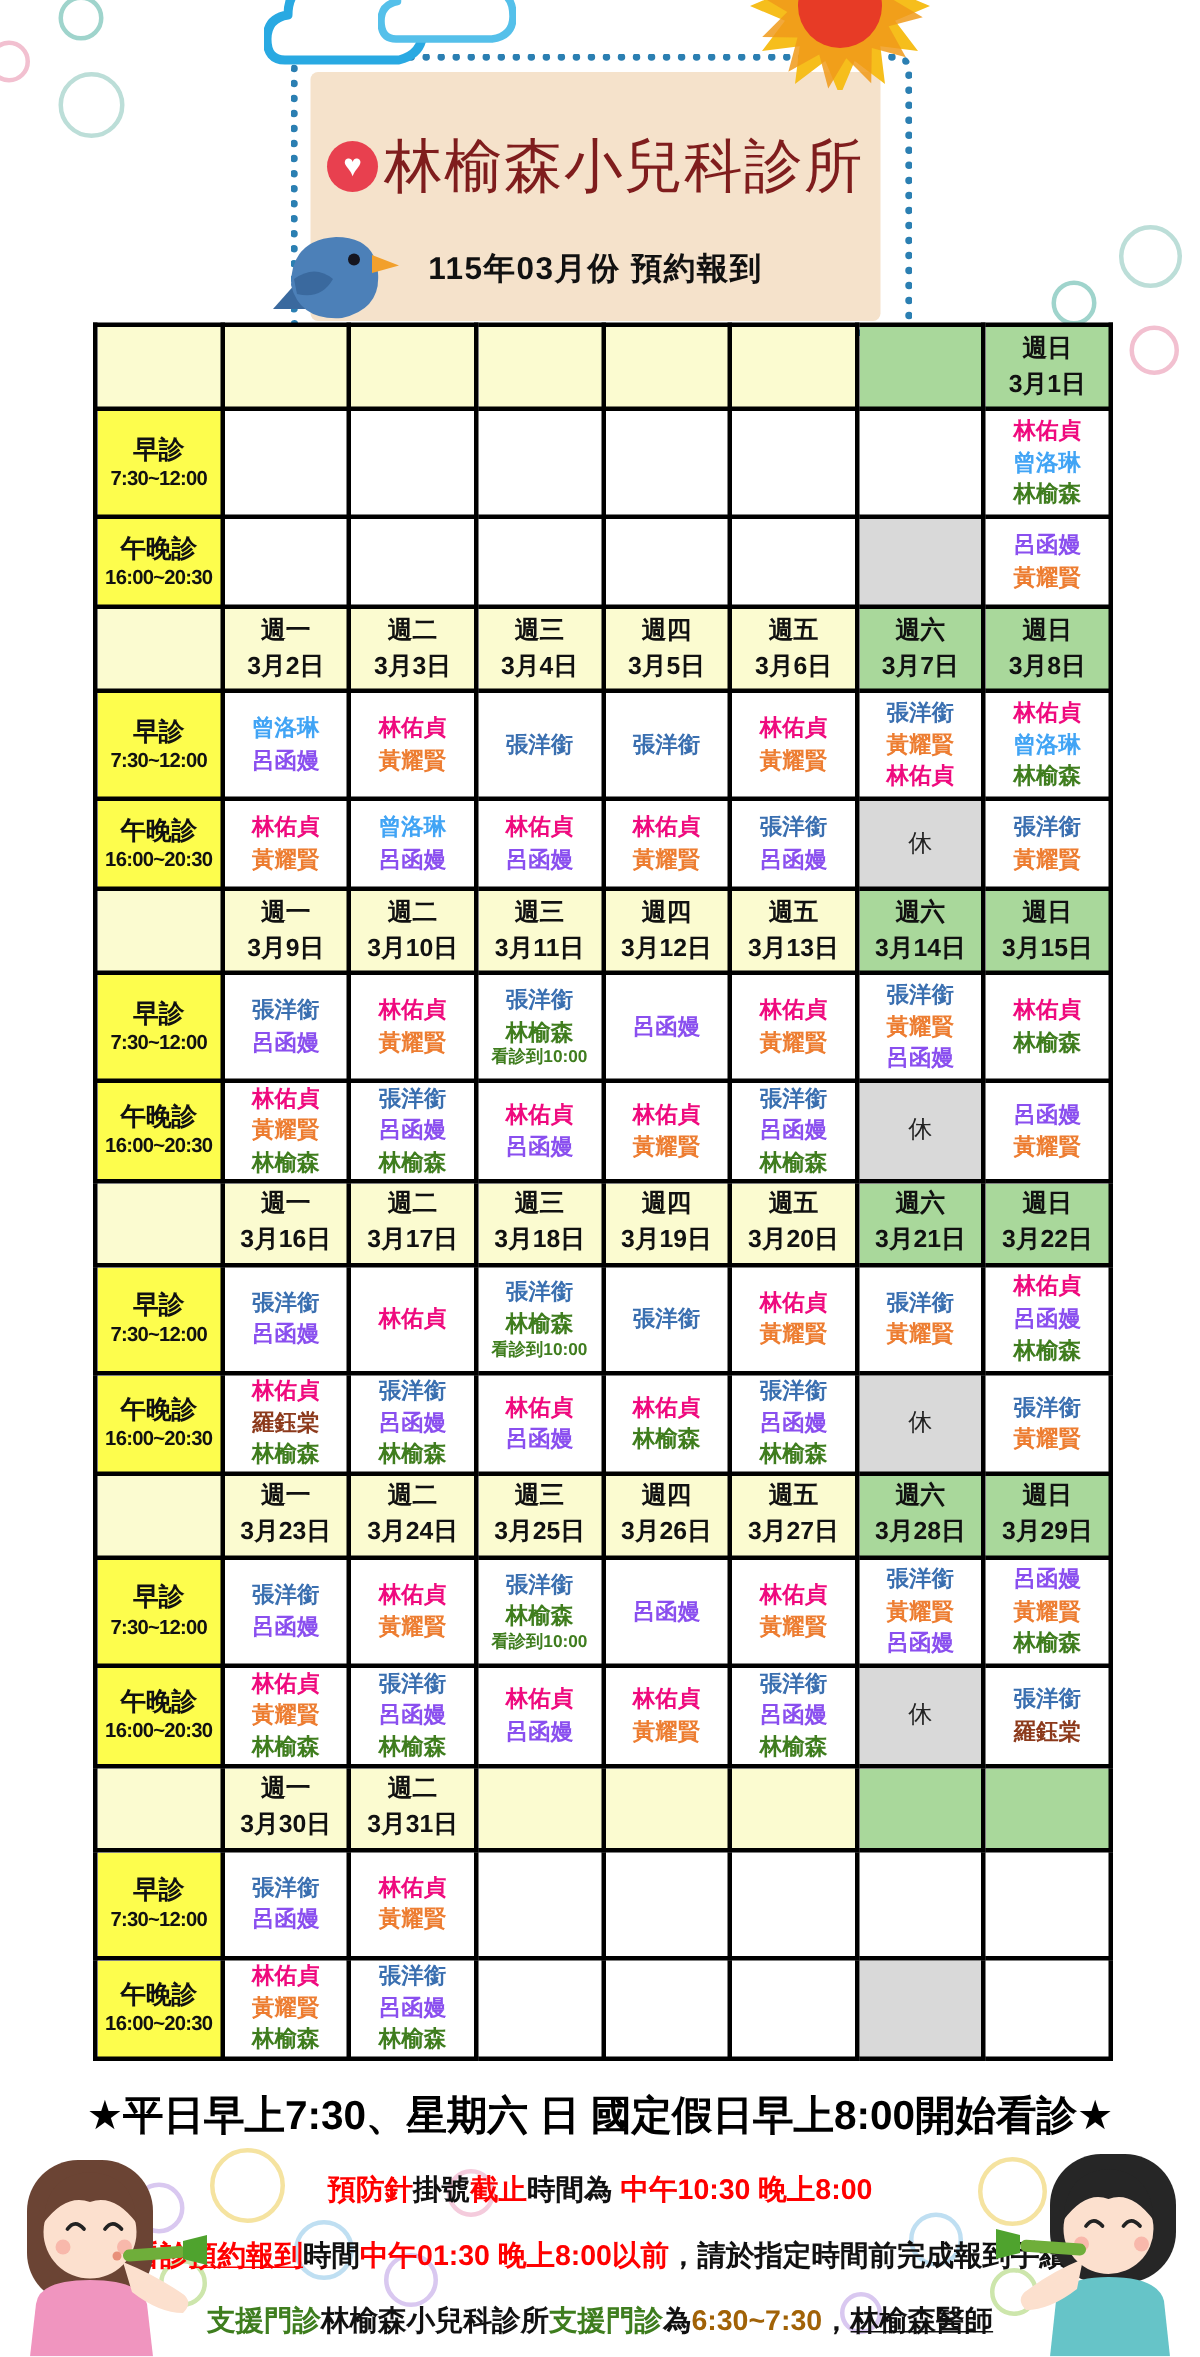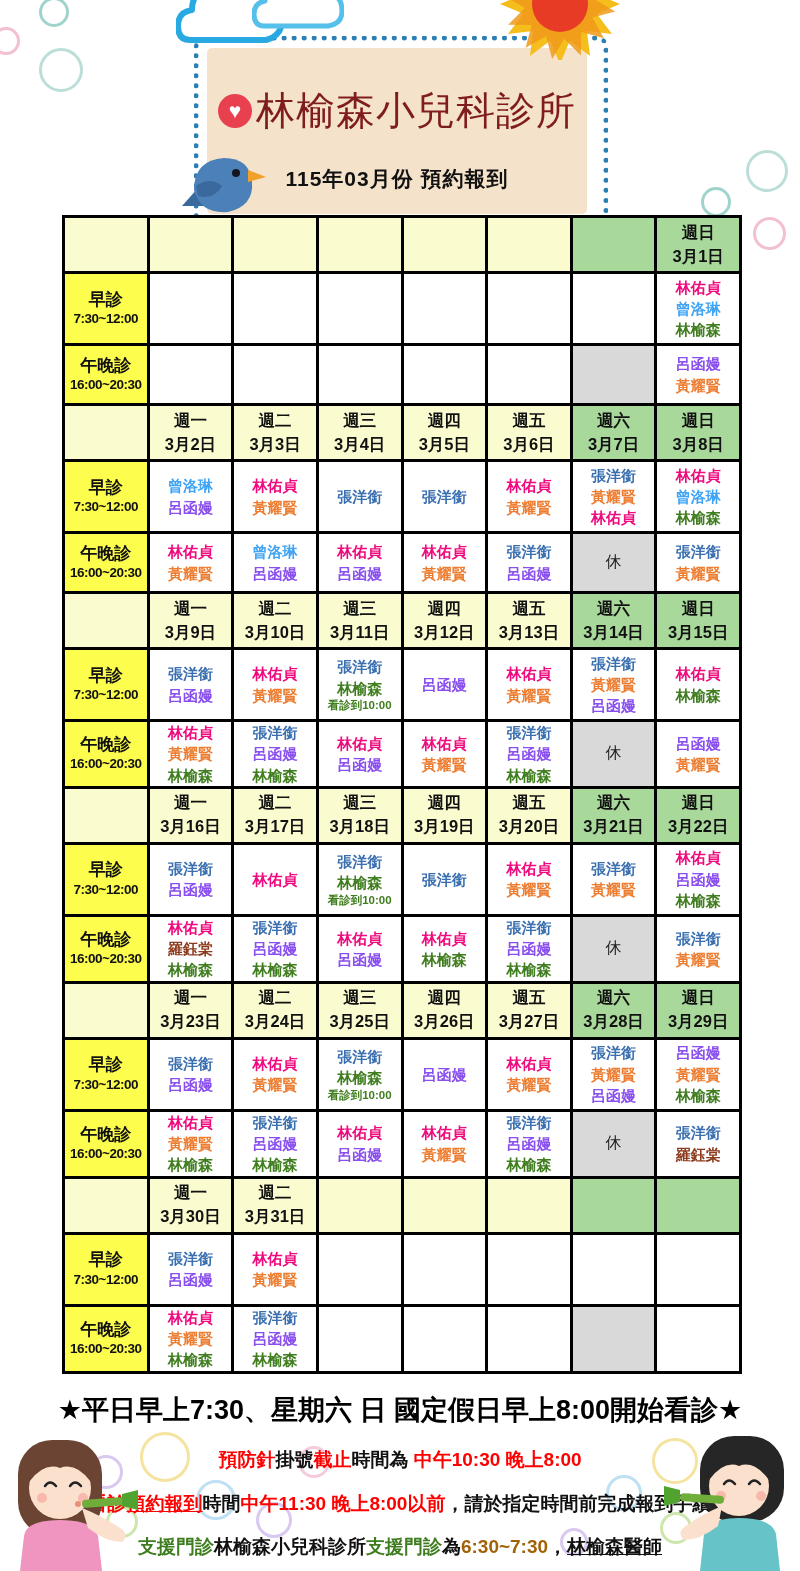--- a/index.html
+++ b/index.html
@@ -604,21 +604,21 @@
         <td class="cell"></td>
         <td class="cell"></td>
         <td class="cell grey"></td>
         <td class="cell"></td>
       </tr>
     </tbody>
 </table>
 
 <div class="abs foot1">★平日早上7:30、星期六 日 國定假日早上8:00開始看診★</div>
 <div class="abs footline foot2"><span style="color: rgb(255, 0, 0);">預防針</span><span style="color: rgb(17, 17, 17);">掛號</span><span style="color: rgb(255, 0, 0);">截止</span><span style="color: rgb(17, 17, 17);">時間為 </span><span style="color: rgb(255, 0, 0);">中午10:30 晚上8:00</span></div>
-<div class="abs footline foot3"><span style="color: rgb(255, 0, 0);">看診</span><span class="u" style="color: rgb(255, 0, 0);">預約報到</span><span style="color: rgb(17, 17, 17);">時間</span><span style="color: rgb(255, 0, 0);">中午11:30 晚上8:00以前</span><span style="color: rgb(17, 17, 17);">，請於指定時間前完成報到手續</span></div>
+<div class="abs footline foot3"><span style="color: rgb(255, 0, 0);">看診</span><span class="u" style="color: rgb(255, 0, 0);">預約報到</span><span style="color: rgb(17, 17, 17);">時間</span><span style="color: rgb(255, 0, 0);">中午01:30 晚上8:00以前</span><span style="color: rgb(17, 17, 17);">，請於指定時間前完成報到手續</span></div>
 <div class="abs footline foot4"><span style="color: rgb(62, 125, 30);">支援門診</span><span style="color: rgb(17, 17, 17);">林榆森小兒科診所</span><span style="color: rgb(62, 125, 30);">支援門診</span><span style="color: rgb(17, 17, 17);">為</span><span style="color: #a16207;">6:30~7:30</span><span style="color: rgb(17, 17, 17);">，</span><span class="u" style="color: rgb(17, 17, 17);">林榆森醫師</span></div>
 
 <svg class="abs" style="left:-10px;top:1424px;" width="175" height="147" viewBox="0 0 175 147">
   <rect x="28" y="16" width="84" height="96" rx="34" fill="#6b4434"></rect>
   <circle cx="70" cy="64" r="31" fill="#fce0ce"></circle>
   <path d="M39 58 Q40 26 70 24 Q100 26 101 58 Q86 38 70 44 Q54 38 39 58 Z" fill="#6b4434"></path>
   <path d="M55 62 q5 -7 11 0" stroke="#222" stroke-width="2.5" fill="none" stroke-linecap="round"></path>
   <path d="M80 62 q5 -7 11 0" stroke="#222" stroke-width="2.5" fill="none" stroke-linecap="round"></path>
   <circle cx="52" cy="74" r="5" fill="#f8b8ab"></circle>
   <circle cx="93" cy="74" r="5" fill="#f8b8ab"></circle>

